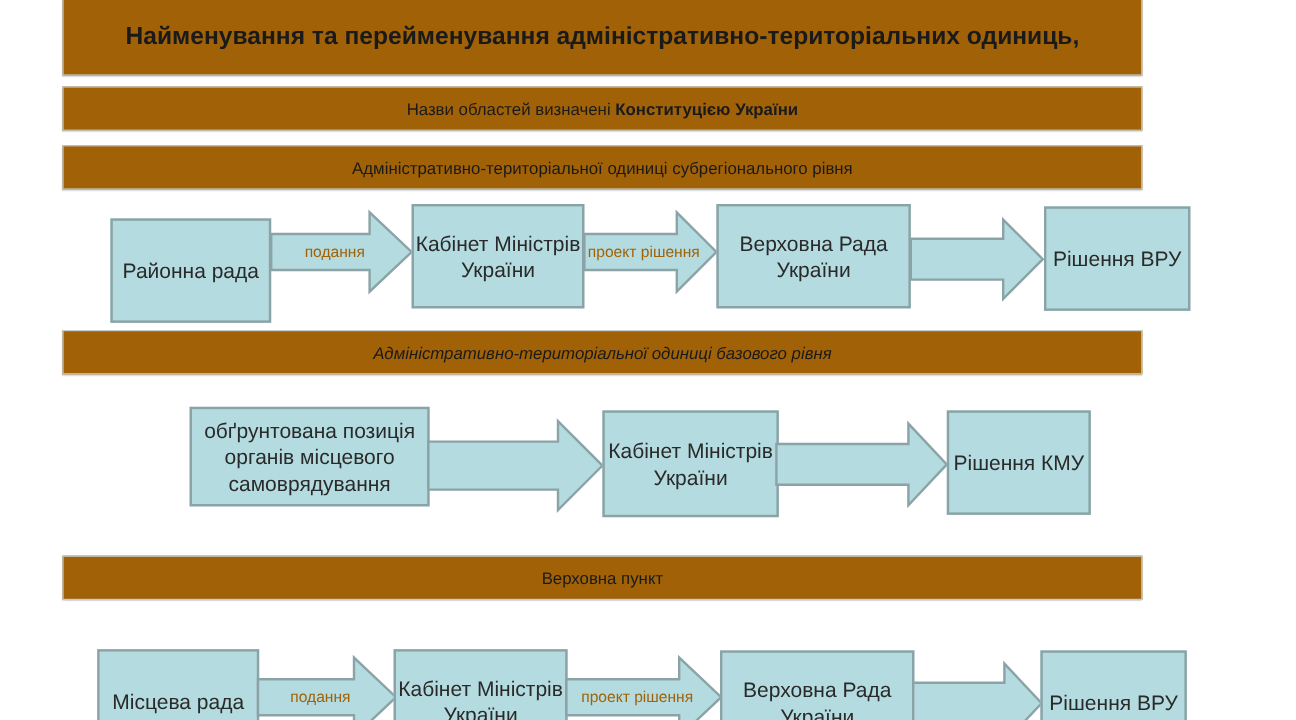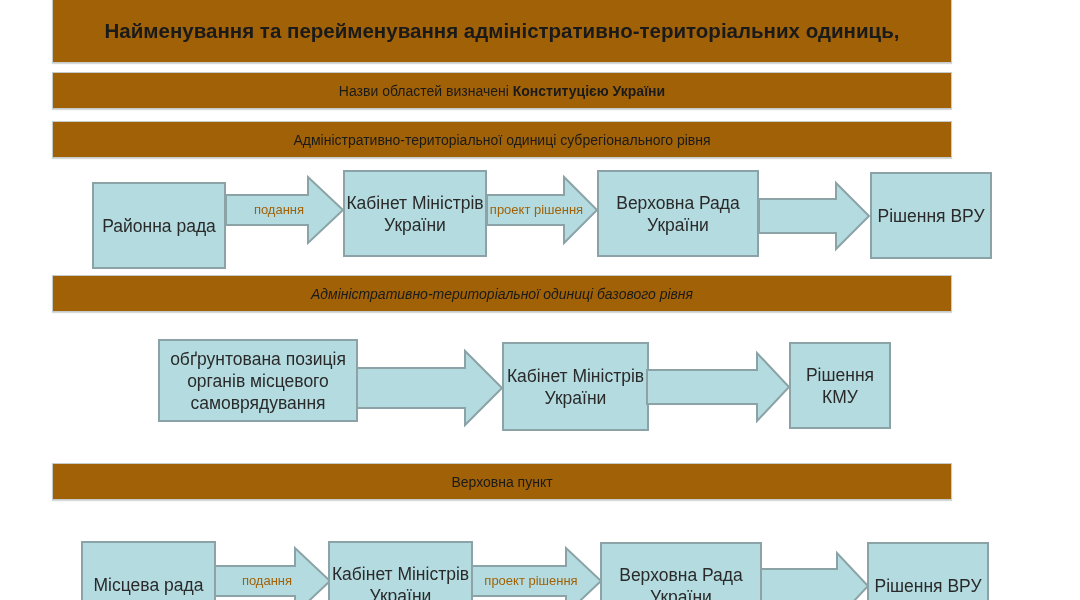--- a/index.html
+++ b/index.html
@@ -63,21 +63,21 @@
   <svg width="146" height="76">
       <polygon points="0,18 108,18 108,1 145,38 108,75 108,58 0,58" fill="#b4dce0" stroke="#8ba3a6" stroke-width="2"></polygon>
     </svg>
 </div>
 <div class="node" style="left:502px;top:342px;width:147px;height:89px;">Кабінет Міністрів України</div>
 <div class="arrow" style="left:647px;top:352px;width:143px;height:70px;">
   <svg width="143" height="70">
       <polygon points="0,18 110,18 110,1 142,35 110,69 110,52 0,52" fill="#b4dce0" stroke="#8ba3a6" stroke-width="2"></polygon>
     </svg>
 </div>
-<div class="node" style="left:789px;top:342px;width:102px;height:87px;">Рішення КМУ</div>
+<div class="node" style="left:789px;top:342px;width:120px;height:87px;">Рішення КМУ</div>
 
 <div class="banner sub" style="top:463px;height:37px;">Верховна пункт</div>
 
 <div class="node" style="left:81px;top:541px;width:135px;height:87px;">Місцева рада</div>
 <div class="arrow" style="left:215px;top:547px;width:116px;height:68px;">
   <svg width="116" height="68">
       <polygon points="0,19 80,19 80,1 115,34 80,67 80,49 0,49" fill="#b4dce0" stroke="#8ba3a6" stroke-width="2"></polygon>
     </svg>
   <div class="lbl">подання</div>
 </div>

